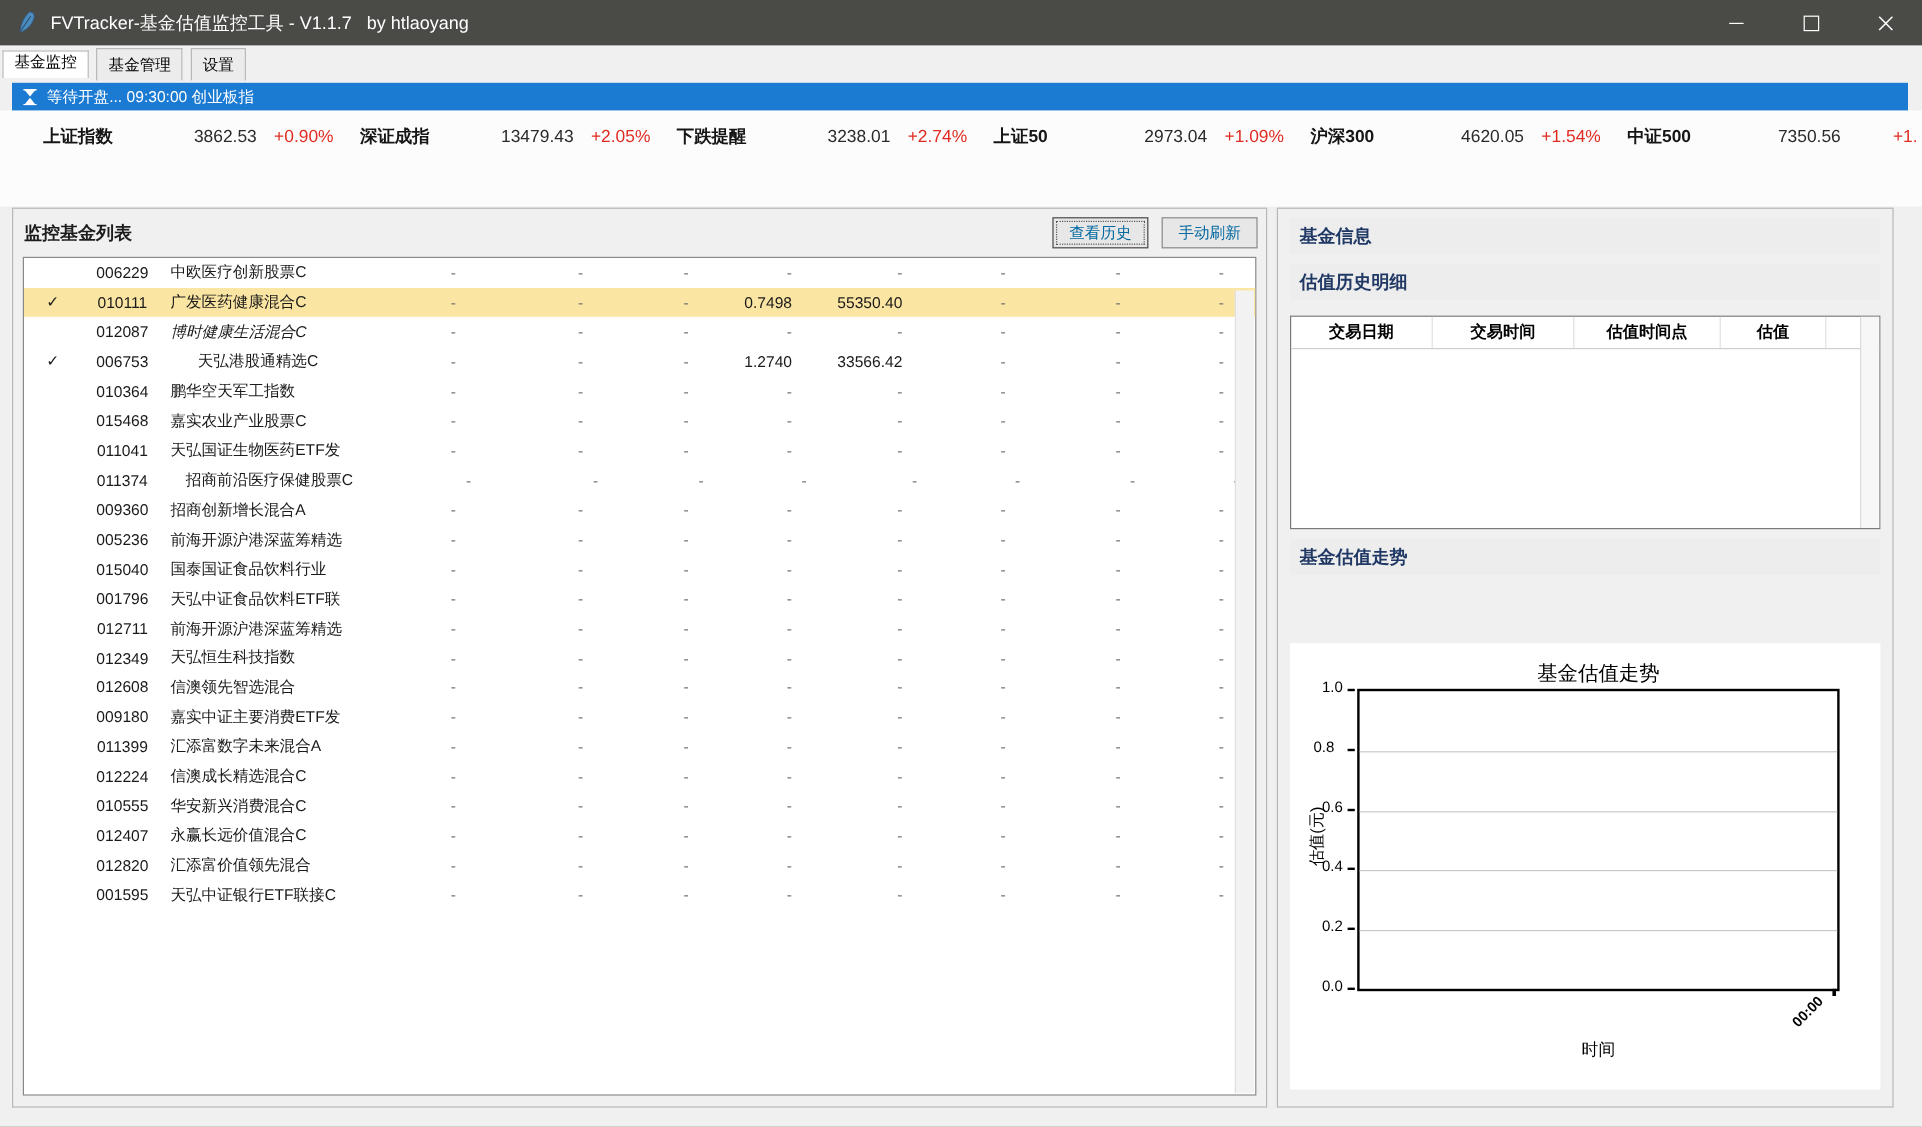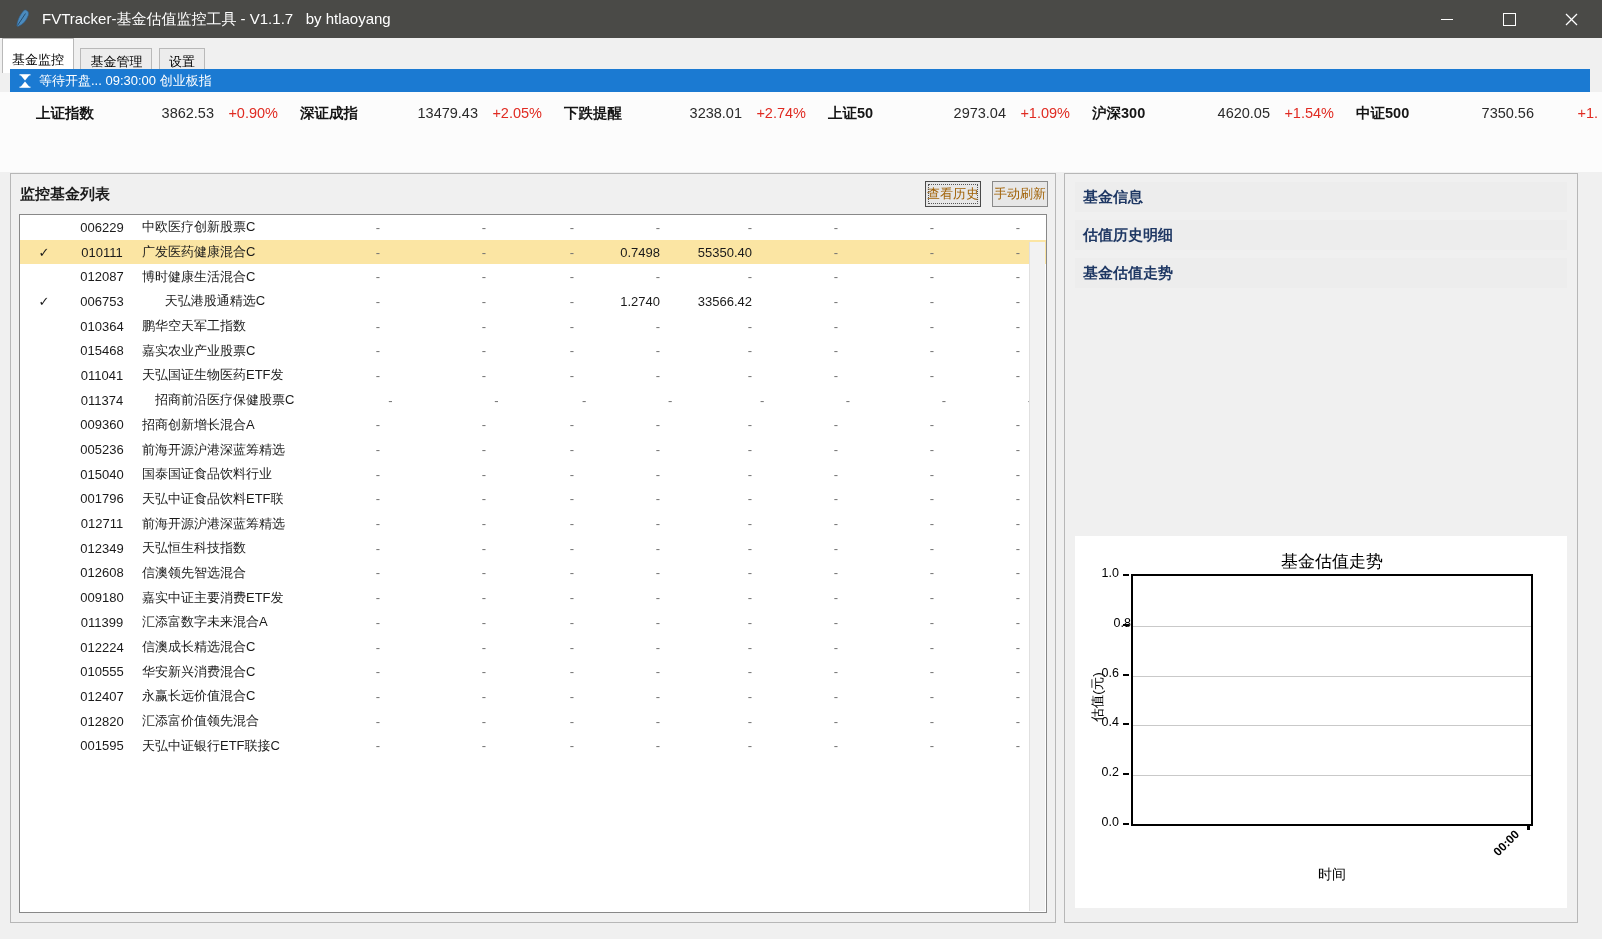--- a/index.html
+++ b/index.html
@@ -10,40 +10,40 @@
   .app-icon{margin-left:13px;width:18px;height:20px;flex:0 0 auto;}
   .title-text{margin-left:11px;font-size:15px;white-space:pre;color:#fff;}
   .win-controls{margin-left:auto;display:flex;height:100%;}
   .win-btn{width:62px;height:100%;display:flex;align-items:center;justify-content:center;cursor:default;}
   .min-glyph{display:block;width:12px;height:1px;background:#fff;}
   .max-glyph{display:block;width:11px;height:11px;border:1px solid #fff;}
   
   .tabbar{position:absolute;top:38px;left:0;right:0;height:25px;background:#f0f0f0;}
   .tab{display:inline-block;margin-left:2px;padding:4px 9px 4px;font-size:13px;background:#ececec;
        border:1px solid #b9b9b9;border-bottom:none;position:relative;top:2px;color:#000;}
-  .tab.active{background:#fff;top:0;padding-top:12px;}
+  .tab.active{background:#fff;top:0;padding-top:0;}
   
   .ticker-strip{position:absolute;top:92px;left:0;right:0;height:80px;background:#fcfcfc;}
   .statusbar{position:absolute;left:10px;top:69px;width:1580px;height:23px;background:#1b7ad2;color:#fff;
              display:flex;align-items:center;font-size:13px;box-sizing:border-box;padding-left:9px;}
   .statusbar .txt{margin-left:8px;}
   
   .ticker-row{position:absolute;top:104px;left:0;width:1602px;overflow:hidden;display:flex;
               padding-left:36px;box-sizing:border-box;white-space:nowrap;}
   .ticker-item{flex:0 0 264px;display:flex;align-items:baseline;font-size:14.5px;}
   .t-name{width:88px;font-weight:700;color:#151515;}
   .t-value{width:90px;text-align:right;color:#2a2a2a;}
   .t-change{width:64px;text-align:right;color:#e02b22;}
   
   .left-panel{position:absolute;left:10px;top:173px;width:1046px;height:750px;background:#f0f0f0;
               border:1px solid #b7b7b7;box-sizing:border-box;}
   .panel-head{height:40px;display:flex;align-items:center;padding:0 7px 0 9px;}
   .panel-title{font-size:15px;font-weight:700;color:#1c1c1c;}
   .head-buttons{margin-left:auto;display:flex;gap:11px;}
-  .btn{background:#e7e7e7;border:1px solid #8a8a8a;font-size:13px;padding:3px 1px;color:#a16207;}
+  .btn{background:#e7e7e7;border:1px solid #8a8a8a;font-size:13px;padding:3px 13px;color:#0369a1;}
   .btn.focused{border-color:#4a4a4a;outline:1px dotted #555;outline-offset:-4px;}
   
   .fund-table{position:absolute;left:8px;right:8px;top:40px;bottom:9px;background:#fff;border:1px solid #888;}
   .fund-head{display:flex;height:26px;border-bottom:1px solid #c6c6c6;}
   .fh-cell{box-sizing:border-box;height:100%;display:flex;align-items:center;justify-content:center;
            font-weight:700;font-size:13px;color:#000;border-right:1px solid #e3e3e3;overflow:hidden;white-space:nowrap;}
   .f-row{display:flex;height:24.7px;align-items:center;font-size:13px;}
   .f-row.selected{background:#fbe5a3;}
   .f-cell{box-sizing:border-box;overflow:hidden;white-space:nowrap;color:#1a1a1a;}
   .f-cell.c{text-align:center;}
@@ -184,21 +184,21 @@
             <div class="f-cell r dash" style="width: 88px;">-</div>
             <div class="f-cell r" style="width: 86px;">0.7498</div>
             <div class="f-cell r" style="width: 92px;">55350.40</div>
             <div class="f-cell r dash" style="width: 86px;">-</div>
             <div class="f-cell r dash" style="width: 96px;">-</div>
             <div class="f-cell r dash" style="width: 86px;">-</div>
           </div>
           <div class="f-row">
             <div class="f-cell c" style="width: 48px;"></div>
             <div class="f-cell c" style="width: 68px;">012087</div>
-            <div class="f-cell l" style="width: 152px;">博时健康生活混合C</div>
+            <div class="f-cell l" style="width: 152px; font-style: italic;">博时健康生活混合C</div>
             <div class="f-cell r dash" style="width: 106px;">-</div>
             <div class="f-cell r dash" style="width: 106px;">-</div>
             <div class="f-cell r dash" style="width: 88px;">-</div>
             <div class="f-cell r dash" style="width: 86px;">-</div>
             <div class="f-cell r dash" style="width: 92px;">-</div>
             <div class="f-cell r dash" style="width: 86px;">-</div>
             <div class="f-cell r dash" style="width: 96px;">-</div>
             <div class="f-cell r dash" style="width: 86px;">-</div>
           </div>
           <div class="f-row">
@@ -450,35 +450,44 @@
           </div>
         </div>
       <div class="vscroll"></div>
     </div>
   </div>
 
   <div class="right-panel">
     <div class="band">基金信息</div>
 
     <div class="band">估值历史明细</div>
+    <div class="history-box">
+      <div class="hist-head" id="hist-head">
+          <div class="hh-cell" style="width: 118px;">交易日期</div>
+          <div class="hh-cell" style="width: 118px;">交易时间</div>
+          <div class="hh-cell" style="width: 122px;">估值时间点</div>
+          <div class="hh-cell" style="width: 88px;">估值</div>
+        </div>
+      <div class="hist-scrollbar"></div>
+    </div>
 
     <div class="band">基金估值走势</div>
     <div class="chart-wrap">
       <div class="chart-title">基金估值走势</div>
       <div class="plot" id="plot">
           <div class="gridline" style="top: 50px;"></div>
           <div class="gridline" style="top: 100px;"></div>
           <div class="gridline" style="top: 149px;"></div>
           <div class="gridline" style="top: 199px;"></div>
         </div>
       <div id="yticks">
           <div class="ytick-mark" style="left: 48px; top: 38px;"></div>
           <div class="ytick-label" style="left: 10px; top: 30px;">1.0</div>
           <div class="ytick-mark" style="left: 48px; top: 88px;"></div>
-          <div class="ytick-label" style="left: 22px; top: 80px;">0.8</div>
+          <div class="ytick-label" style="left: 3px; top: 80px;">0.8</div>
           <div class="ytick-mark" style="left: 48px; top: 138px;"></div>
           <div class="ytick-label" style="left: 10px; top: 130px;">0.6</div>
           <div class="ytick-mark" style="left: 48px; top: 187px;"></div>
           <div class="ytick-label" style="left: 10px; top: 179px;">0.4</div>
           <div class="ytick-mark" style="left: 48px; top: 237px;"></div>
           <div class="ytick-label" style="left: 10px; top: 229px;">0.2</div>
           <div class="ytick-mark" style="left: 48px; top: 287px;"></div>
           <div class="ytick-label" style="left: 10px; top: 279px;">0.0</div>
         </div>
       <div class="ylabel">估值(元)</div>

